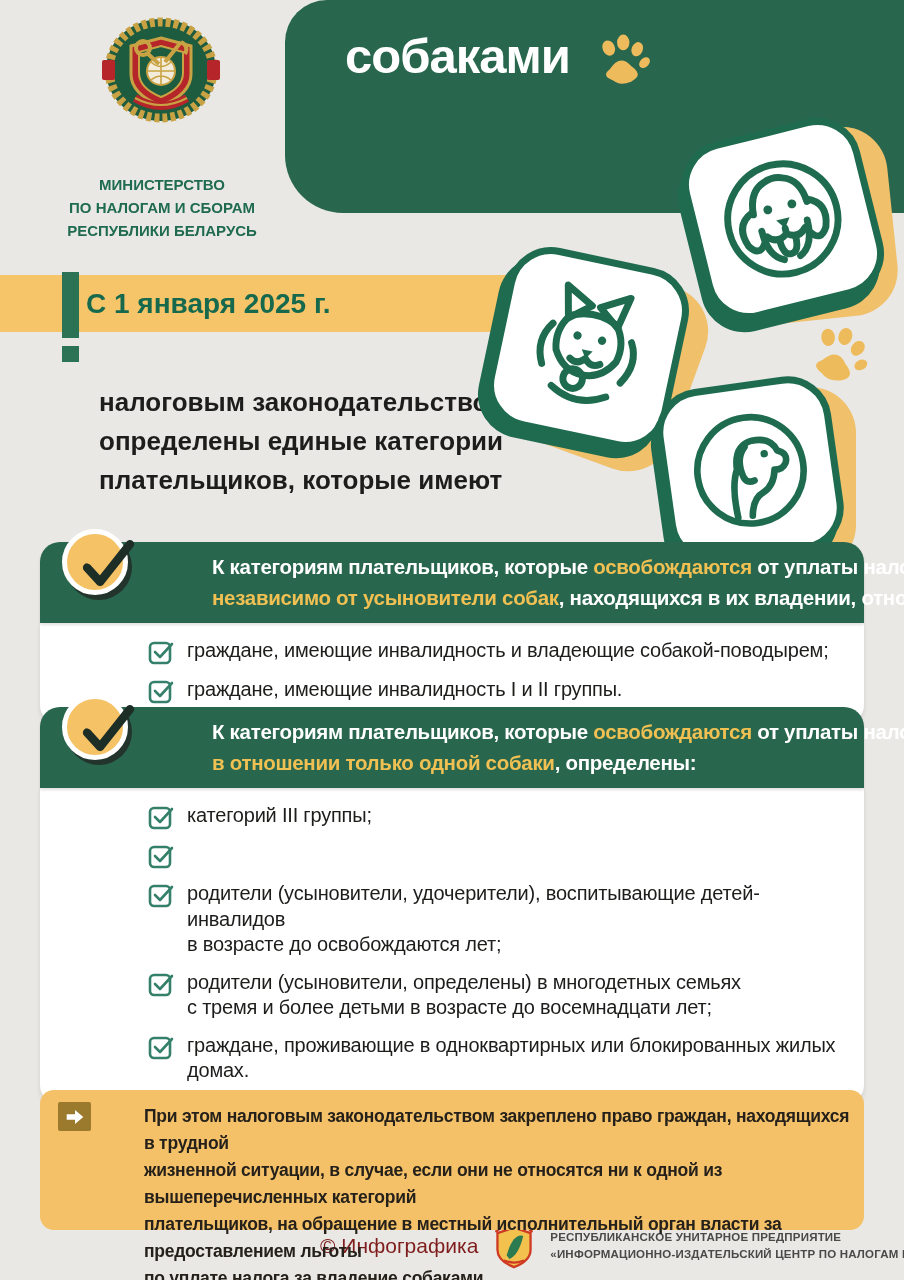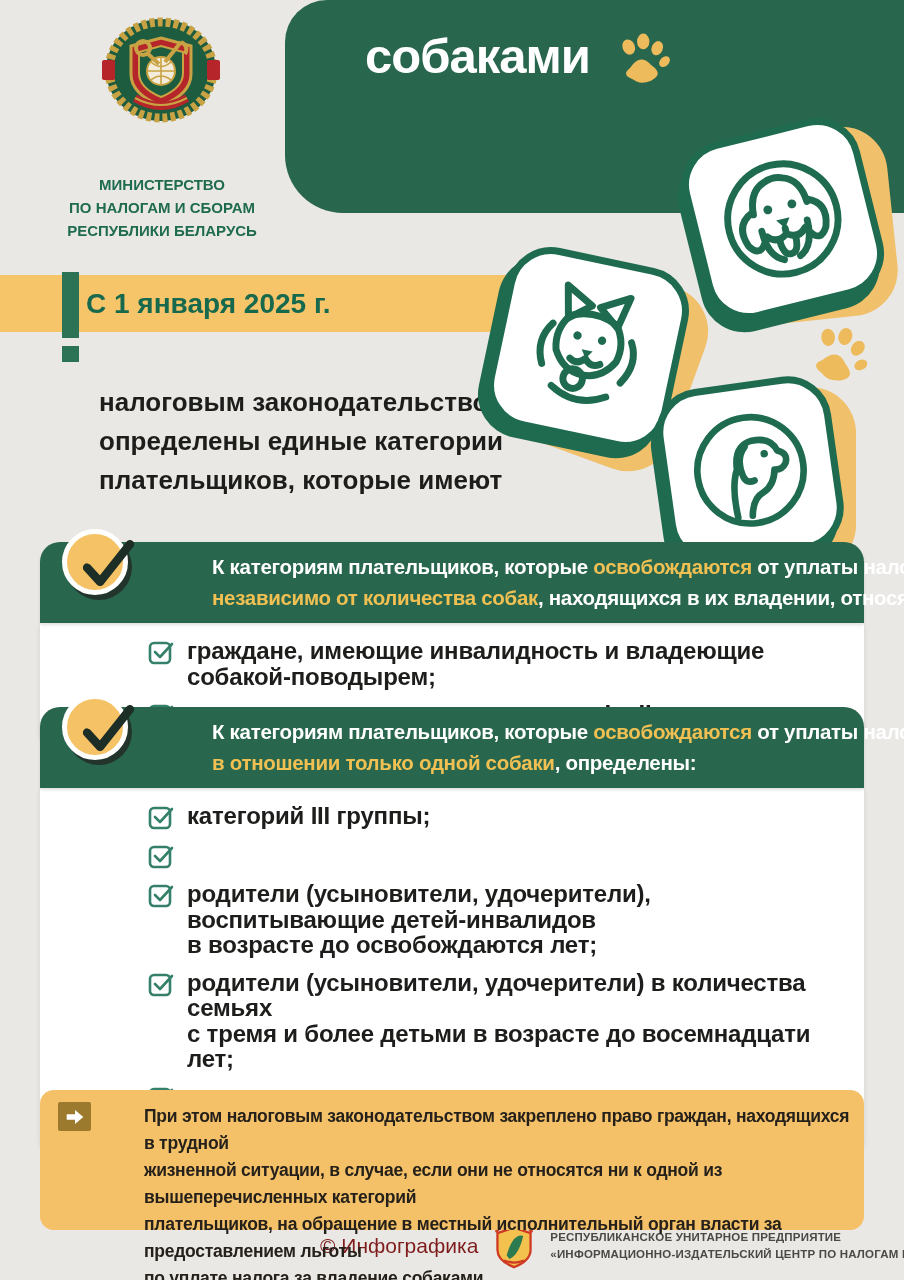--- a/index.html
+++ b/index.html
@@ -17,21 +17,21 @@
   }
   
   .hero-panel{
     position:absolute;left:285px;top:0;width:680px;height:213px;
     background:var(--green);border-radius:42px 0 0 58px;z-index:1;
   }
   .hero-title{
     position:absolute;left:60px;top:28px;color:#fff;font-weight:bold;
     font-size:49px;line-height:57px;letter-spacing:-1px;white-space:nowrap;
   }
-  .hero-title .line2{display:flex;align-items:flex-start;gap:22px;margin-left:20px;}
+  .hero-title .line2{display:flex;align-items:flex-end;gap:22px;}
   .paw{color:var(--paw);}
   .emblem{position:absolute;left:100px;top:16px;width:122px;height:112px;z-index:2;}
   .ministry{
     position:absolute;left:48px;top:129px;width:228px;text-align:center;z-index:2;
     color:var(--green_text);font-weight:bold;font-size:15px;line-height:23px;white-space:pre-line;margin-top:44px;
   }
   
   .tile{position:absolute;z-index:3;}
   .tile .face{
     width:100%;height:100%;background:#fff;border:7px solid var(--green_line);
@@ -72,21 +72,21 @@
   .badge{position:absolute;left:22px;top:-13px;width:66px;height:66px;border-radius:50%;
     background:#f5c266;border:5px solid #fff;box-shadow:4px 5px 0 0 #22342c;}
   .badge svg{position:absolute;left:-2px;top:-8px;width:78px;height:78px;overflow:visible;}
   .sec-card{
     background:var(--card);border-radius:0 0 18px 18px;
     padding:15px 20px 17px 108px;box-shadow:0 3px 5px rgba(0,0,0,.10);
   }
   .item{display:flex;align-items:flex-start;gap:13px;margin-bottom:12px;}
   .item:last-child{margin-bottom:2px;}
   .item svg{flex:0 0 26px;width:26px;height:26px;margin-top:1px;overflow:visible;}
-  .item .txt{font-weight:bold;font-size:24px;line-height:25.5px;letter-spacing:-.2px;color:var(--text);white-space:pre-line;}
+  .item .txt{font-weight:normal;font-size:20px;line-height:25.5px;letter-spacing:-.2px;color:var(--text);white-space:pre-line;}
   
   .callout{
     position:absolute;left:40px;top:1090px;width:824px;height:140px;z-index:4;
     background:var(--callout);border-radius:14px;padding:13px 2px 12px 104px;
   }
   .callout .txt{font-weight:bold;font-size:17.5px;line-height:27px;letter-spacing:-.25px;color:#25211a;white-space:pre-line;}
   .arrow-sq{position:absolute;left:18px;top:12px;width:33px;height:29px;background:var(--arrow_bg);border-radius:2px;
     display:flex;align-items:center;justify-content:center;}
   .arrow-sq svg{width:22px;height:18px;}
   
@@ -198,21 +198,21 @@
   <div class="sec-header">
     <div class="badge">
       <svg viewBox="0 0 60 60" fill="none" stroke="#1d2e27" stroke-width="6.5" stroke-linecap="round" stroke-linejoin="round">
         <path d="M17 32 L27 43 L50 14"></path>
       </svg>
     </div>
     <div class="hline">
       <span>К категориям плательщиков, которые </span><span class="hl">освобождаются</span><span> от уплаты налога</span>
     </div>
     <div class="hline">
-      <span></span><span class="hl">независимо от количества собак</span><span>, находящихся в их владении, относятся:</span>
+      <span></span><span class="hl">независимо от усыновители собак</span><span>, находящихся в их владении, относятся:</span>
     </div>
   </div>
   <div class="sec-card">
     <div class="item">
       <svg viewBox="0 0 26 26" fill="none" stroke="#35806a" stroke-width="2.6" stroke-linecap="round" stroke-linejoin="round">
         <rect x="2" y="4" width="20" height="20" rx="4"></rect>
           <path d="M7 13 L12 18 L24 5"></path>
       </svg>
       <div class="txt">граждане, имеющие инвалидность и владеющие собакой-поводырем;</div>
     </div>
@@ -260,21 +260,21 @@
           <path d="M7 13 L12 18 L24 5"></path>
       </svg>
       <div class="txt">родители (усыновители, удочерители), воспитывающие детей-инвалидов
 в возрасте до освобождаются лет;</div>
     </div>
     <div class="item">
       <svg viewBox="0 0 26 26" fill="none" stroke="#35806a" stroke-width="2.6" stroke-linecap="round" stroke-linejoin="round">
         <rect x="2" y="4" width="20" height="20" rx="4"></rect>
           <path d="M7 13 L12 18 L24 5"></path>
       </svg>
-      <div class="txt">родители (усыновители, удочерители) в количества семьях
+      <div class="txt">родители (усыновители, определены) в многодетных семьях
 с тремя и более детьми в возрасте до восемнадцати лет;</div>
     </div>
     <div class="item">
       <svg viewBox="0 0 26 26" fill="none" stroke="#35806a" stroke-width="2.6" stroke-linecap="round" stroke-linejoin="round">
         <rect x="2" y="4" width="20" height="20" rx="4"></rect>
           <path d="M7 13 L12 18 L24 5"></path>
       </svg>
       <div class="txt">граждане, проживающие в одноквартирных или блокированных жилых домах.</div>
     </div>
   </div>

